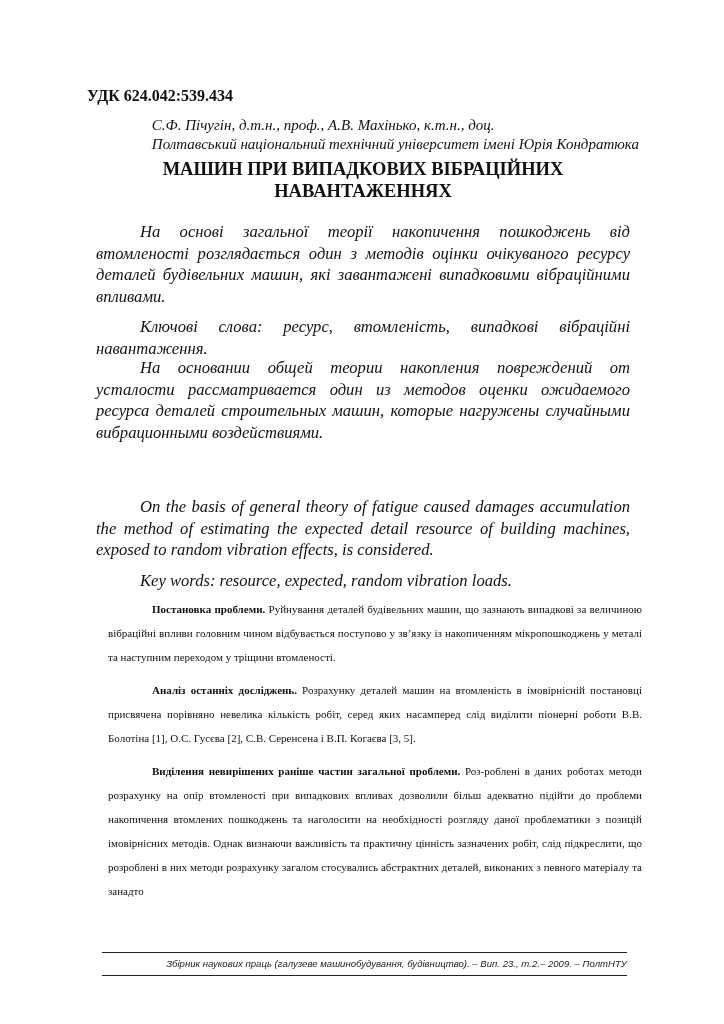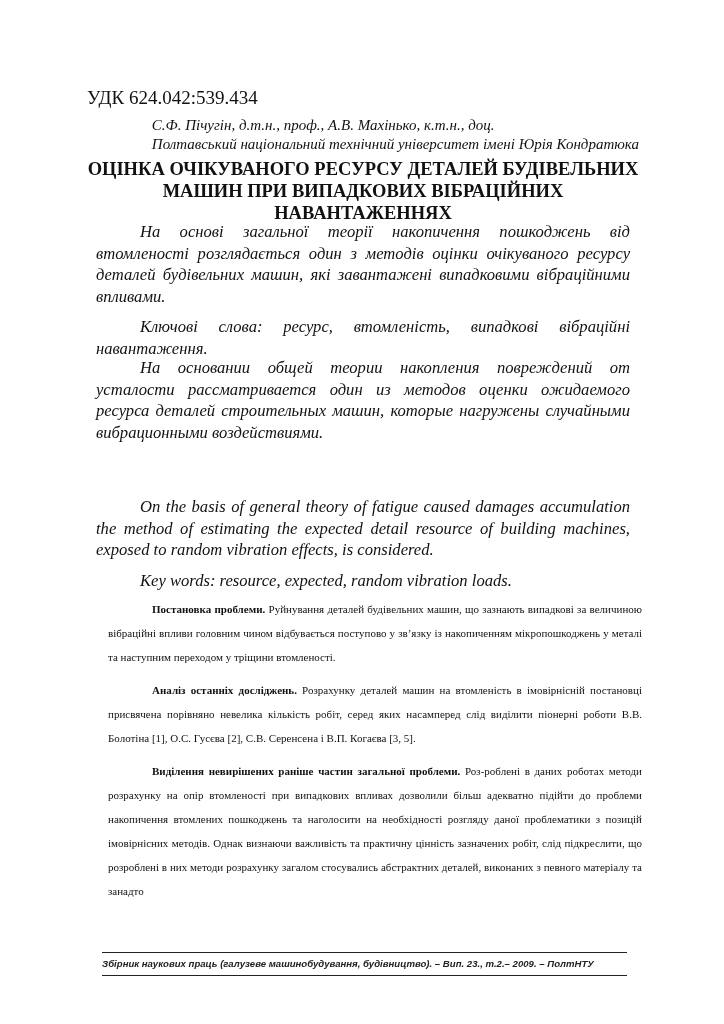--- a/index.html
+++ b/index.html
@@ -1,43 +1,42 @@
 <!DOCTYPE html>
 <html><head>
 <meta charset="utf-8">
 <style>
   html, body { margin: 0; padding: 0; background: #ffffff; }
   body { width: 724px; height: 1024px; position: relative; overflow: hidden;
          font-family: "Liberation Serif", serif; color: #111; }
   .page { position: absolute; left: 87px; top: 0; width: 552px; }
-  .udc { position: absolute; top: 87px; left: 0; font-weight: normal; font-size: 19px; }
+  .udc { position: absolute; top: 87px; left: 0; font-weight: bold; font-size: 16px; }
   .authors { position: absolute; top: 116px; right: 0; font-style: italic; font-size: 15px; line-height: 19px; }
   .title { position: absolute; top: 158px; left: 0; width: 552px; text-align: center; font-weight: bold; font-size: 18.5px; line-height: 22px; }
   .abs { position: absolute; left: 0; width: 552px; font-style: italic; font-size: 16.6px; line-height: 21.5px; text-align: justify; }
   .abs p, .body p { margin: 9px; text-indent: 44px; text-align: justify; text-align-last: left; }
   .body { position: absolute; left: 12px; top: 588px; width: 552px; font-size: 11px; line-height: 24px; }
   .body b { font-weight: bold; }
   .footer { position: absolute; left: 102px; top: 952px; width: 525px; height: 22px;
             border-top: 1.5px solid #222; border-bottom: 1.5px solid #222; }
-  .footer span { display: block; text-align: left; font-family: "Liberation Sans", sans-serif;
-                 font-style: italic; font-weight: bold; font-size: 9.6px; line-height: 21px; color: #222; }
+  .footer span { display: block; text-align: right; font-family: "Liberation Sans", sans-serif;
+                 font-style: italic; font-weight: normal; font-size: 9.6px; line-height: 21px; color: #222; }
 </style>
 </head>
 <body>
 
 <div class="page">
   <div class="udc">УДК 624.042:539.434</div>
 
   <div class="authors">
     <div>С.Ф. Пічугін, д.т.н., проф., А.В. Махінько, к.т.н., доц.</div>
     <div>Полтавський національний технічний університет імені Юрія Кондратюка</div>
   </div>
 
   <div class="title">
-    <div>ОЦІНКА ОЧІКУВАНОГО РЕСУРСУ ДЕТАЛЕЙ БУДІВЕЛЬНИХ</div>
     <div>МАШИН ПРИ ВИПАДКОВИХ ВІБРАЦІЙНИХ НАВАНТАЖЕННЯХ</div>
   </div>
 
   <div class="abs" style="top:212px;">
     <p>На основі загальної теорії накопичення пошкоджень від втомленості розглядається один з методів оцінки очікуваного ресурсу деталей будівельних машин, які завантажені випадковими вібраційними впливами.</p>
     <p>Ключові слова: ресурс, втомленість, випадкові вібраційні навантаження.</p>
   </div>
 
   <div class="abs" style="top:348px;">
     <p>На основании общей теории накопления повреждений от усталости рассматривается один из методов оценки ожидаемого ресурса деталей строительных машин, которые нагружены случайными вибрационными воздействиями.</p>

